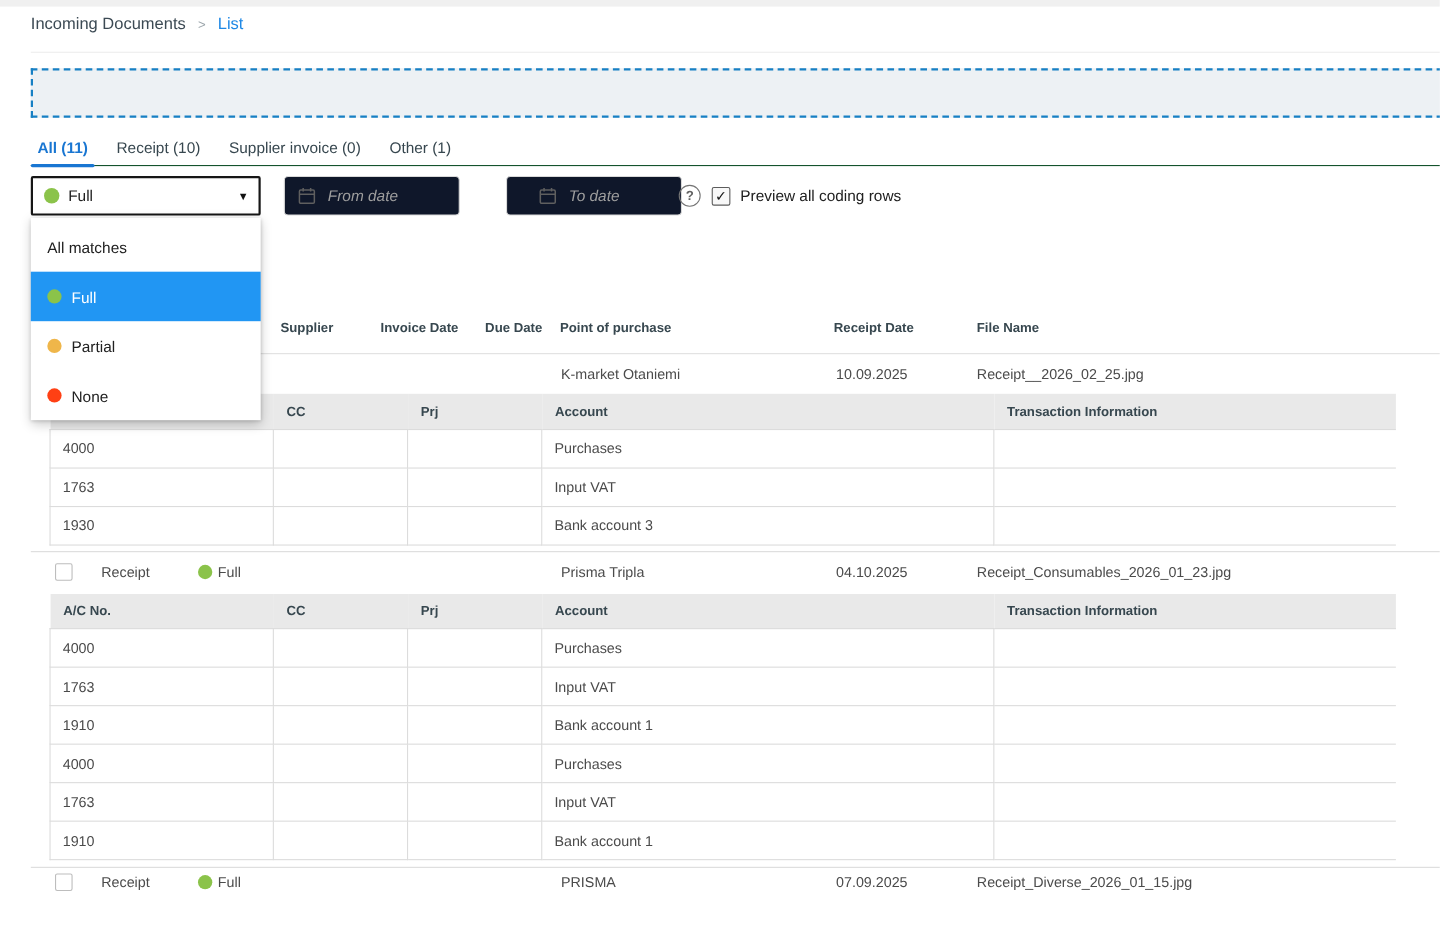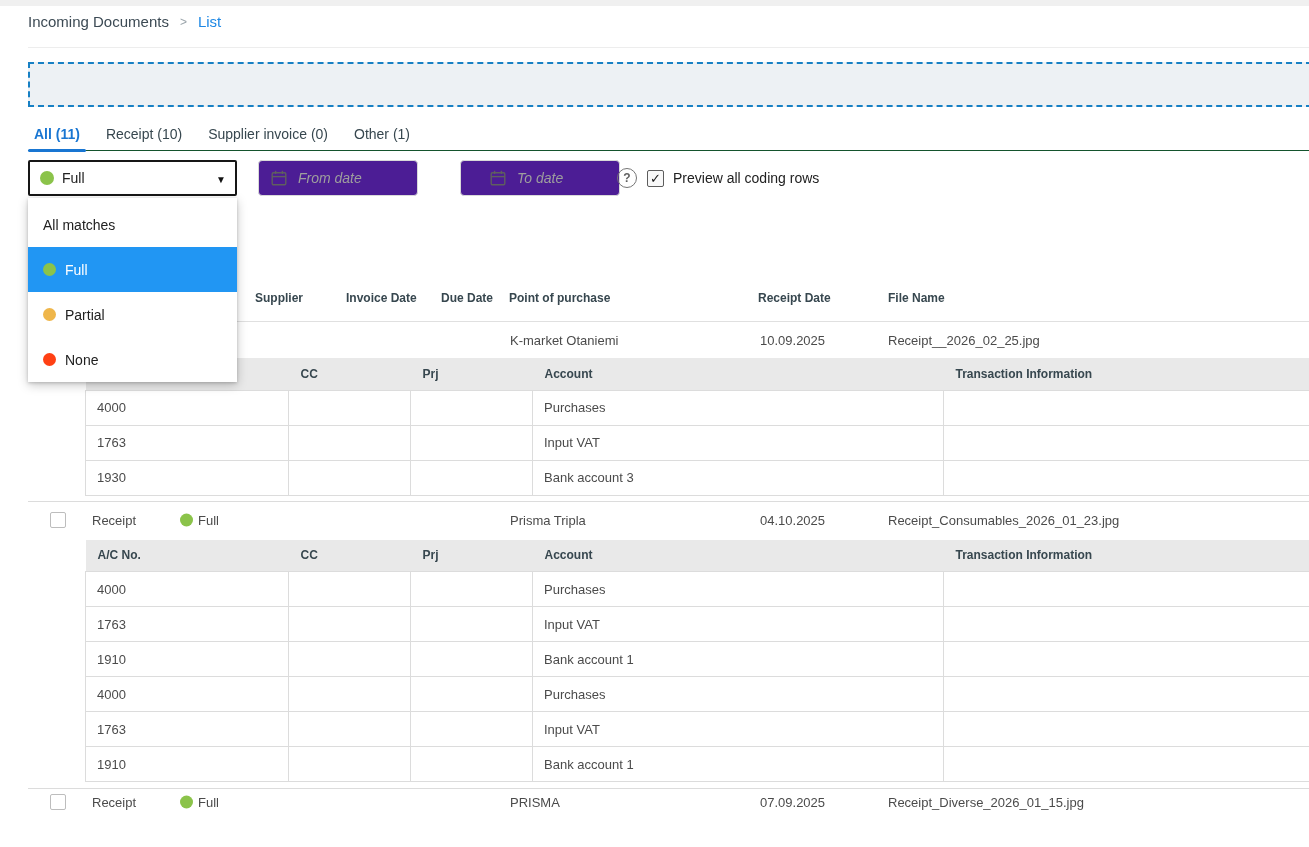--- a/index.html
+++ b/index.html
@@ -35,21 +35,21 @@
         background:#fff; border:2px solid #161616; border-radius:2px;
         display:flex; align-items:center; padding-left:10px; cursor:pointer; }
   .dot { width:13px; height:13px; border-radius:50%; flex:0 0 auto; }
   .dot-green { background:#8bc34a; }
   .dot-amber { background:#efb64a; }
   .dot-red   { background:#ff4014; }
   .match-select .dot { width:14px; height:14px; margin-right:8px; }
   .match-select .sel-label { font-size:14px; color:#212121; }
   .caret { position:absolute; right:9px; top:12px; font-size:10px; color:#111; }
 
-  .dateinput { position:absolute; top:0; width:160px; height:36px; background:#4c1d95;
+  .dateinput { position:absolute; top:0; width:160px; height:36px; background:#0f172a;
         border:1px solid #d9d9d9; border-radius:4px; display:flex; align-items:center;
         padding-left:12px; cursor:text; }
   .dateinput.from { left:258px; } .dateinput.to { left:460px;padding-left:29px; }
   .cal-icon { width:16px; height:16px; flex:0 0 auto; }
   .placeholder { font-size:14px; font-style:italic; color:#9e9e9e; margin-left:11px; }
 
   .help-icon { position:absolute; left:617px; top:8px; width:20px; height:20px;
         border:1.5px solid #757575; border-radius:50%; color:#616161; font-size:12px;
         font-weight:bold; display:flex; align-items:center; justify-content:center; cursor:pointer; }
   .preview-check { position:absolute; left:647px; top:10px; width:17px; height:17px;
@@ -73,21 +73,21 @@
   .hlabel { position:absolute; top:9px; font-size:12px; font-weight:bold; color:#37474f; }
 
   .grouprow { position:relative; }
   .grouprow .line { position:absolute; top:0; left:28px; right:0; height:1px; background:#dcdcdc; }
   .cellabs { position:absolute; font-size:13px; color:#4b4b4b; top:50%; transform:translateY(-50%); }
   .rowcheck { position:absolute; left:50px; top:50%; transform:translateY(-50%);
         width:16px; height:16px; border:1.5px solid #bdbdbd; border-radius:2px; background:#fff; cursor:pointer; }
   .statusdot { position:absolute; left:180px; top:50%; transform:translateY(-50%); }
 
   
-  table.coding { margin-left:85px; width:calc(100% - 85px); border-collapse:collapse; table-layout:fixed; }
+  table.coding { margin-left:45px; width:calc(100% - 85px); border-collapse:collapse; table-layout:fixed; }
   table.coding th { height:32px; background:#e9e9e9; text-align:left; padding-left:12px;
         font-size:12px; font-weight:bold; color:#37474f; }
   table.coding td { height:35px; background:#fff; border:1px solid #dcdcdc;
         padding-left:11px; font-size:13px; color:#4b4b4b; }
   table.coding tr td:last-child { border-right:none; }
 
   
   .footer { position:absolute; left:0; right:0; bottom:0; height:35px; background:#fff;
         z-index:200; border-top:1px solid #f0f0f0; box-shadow:0 -2px 6px rgba(0,0,0,.05);
         display:flex; align-items:center; }

